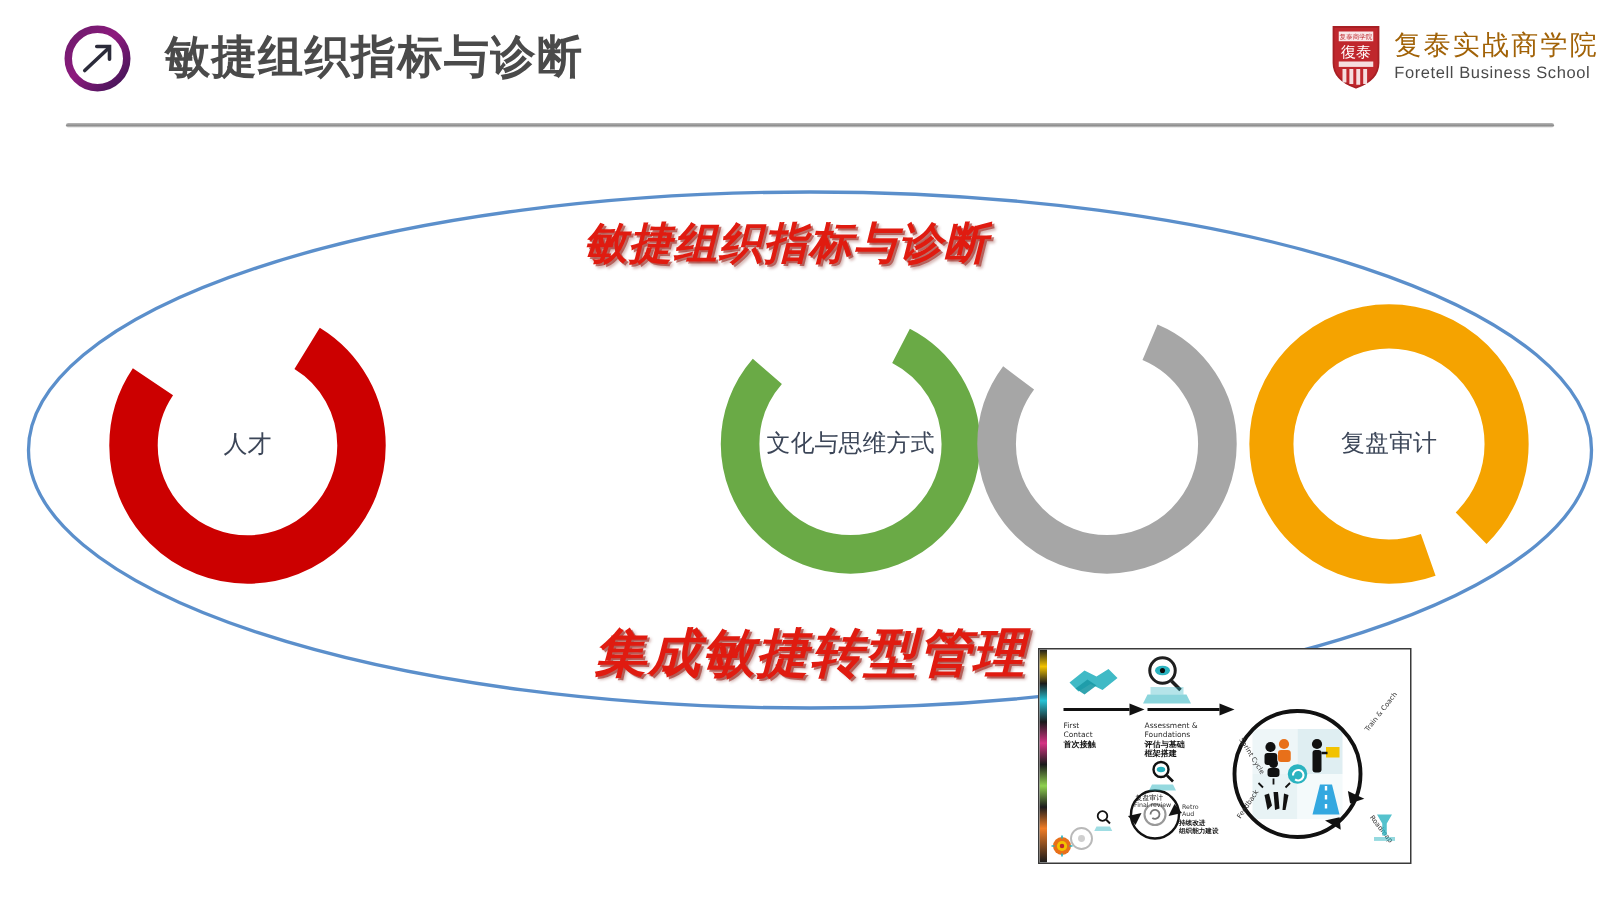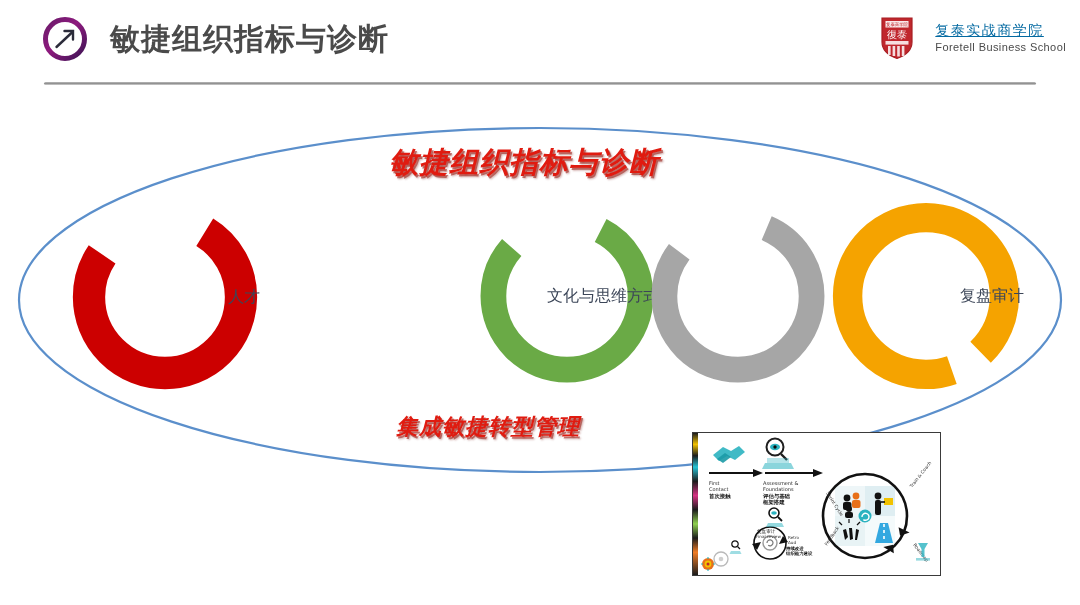--- a/index.html
+++ b/index.html
@@ -20,52 +20,52 @@
     font-size:30px;font-weight:bold;color:#4a4a4a;
     letter-spacing:1px;line-height:44px;white-space:nowrap;
   }
   .hdr-rule{
     position:absolute;left:44px;top:82px;width:992px;height:3px;
     background:linear-gradient(to bottom,#b9b9b9,#8e8e8e 55%,#d8d8d8);
     border-radius:2px;
   }
 
   
-  .brand{position:absolute;right:14px;top:10px;height:56px;display:flex;align-items:center;gap:21px;}
+  .brand{position:absolute;right:14px;top:10px;height:56px;display:flex;align-items:center;gap:9px;}
   .brand-crest{width:34px;height:44px;position:relative;}
   .brand-text{display:flex;flex-direction:column;justify-content:center;line-height:1;}
-  .brand-cn{font-size:14px;color:#0369a1;letter-spacing:1.5px;font-weight:500;white-space:nowrap;text-decoration:underline;}
+  .brand-cn{font-size:18px;color:#a16207;letter-spacing:1.5px;font-weight:500;white-space:nowrap;}
   .brand-en{font-size:11px;color:#4a4a4a;letter-spacing:.4px;margin-top:5px;white-space:nowrap;}
 
   
   .ellipse-wrap{position:absolute;left:0;top:100px;width:1080px;height:400px;}
 
   
   .ring{position:absolute;}
   .ring svg{display:block;overflow:visible;}
   .ring-label{
     position:absolute;left:0;right:0;top:50%;
     transform:translateY(-50%);
-    text-align:right;
+    text-align:center;
     font-size:16px;color:#3c4658;font-weight:500;
     white-space:nowrap;
   }
 
   
   .red-text{
     position:absolute;
     font-weight:bold;font-style:italic;
     color:#e01b10;
     white-space:nowrap;
     letter-spacing:1px;
     text-shadow:1.5px 1.5px 0 rgba(150,16,8,.55), 2.5px 2.5px 2px rgba(120,12,6,.30);
   }
   #redTitle{left:389px;top:143px;font-size:29px;}
   #redTool{left:409px;top:356px;font-size:29px;}
-  #redMgmt{left:396px;top:412px;font-size:22px;}
+  #redMgmt{left:396px;top:412px;font-size:35px;}
 
   
   .inset{
     position:absolute;left:692px;top:432px;width:247px;height:142px;
     border:1.5px solid #3a3a3a;background:#fff;overflow:hidden;
   }
   .inset-strip{position:absolute;left:0;top:0;width:5px;height:142px;
     background:linear-gradient(to bottom,#1b1b1b 0%,#f2c200 8%,#1b1b1b 16%,#25c3d6 24%,#1b1b1b 34%,#d63384 44%,#1b1b1b 54%,#8fd14f 64%,#1b1b1b 74%,#f07c25 84%,#1b1b1b 100%);}
 </style>
 </head>

